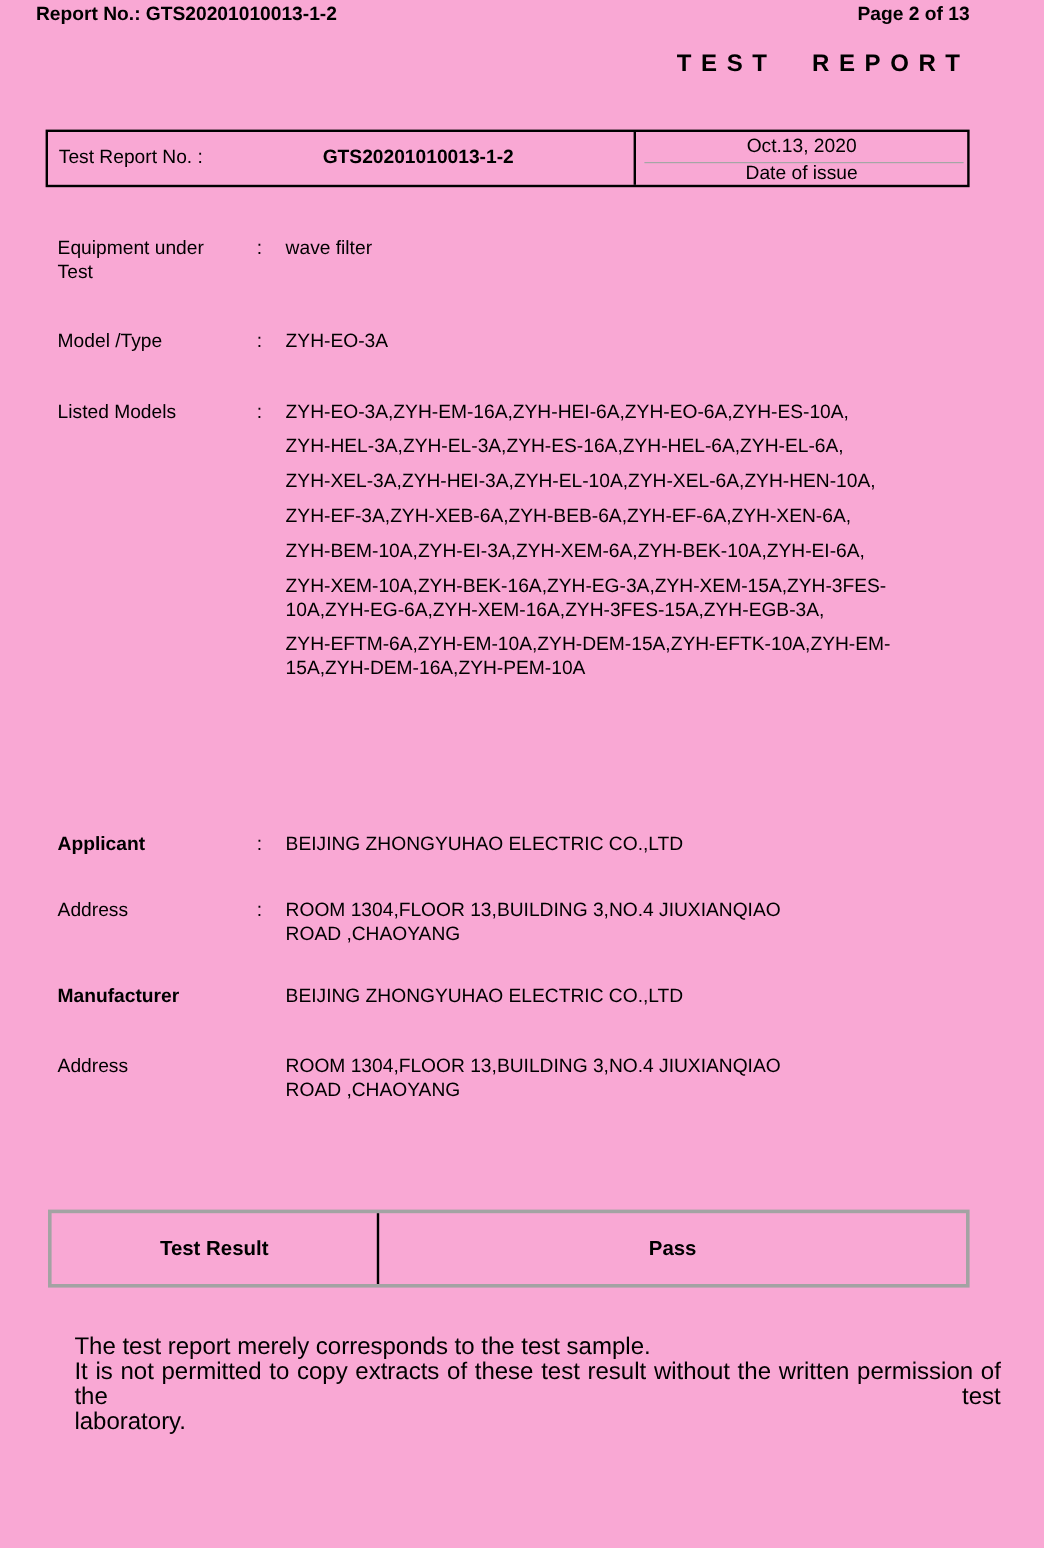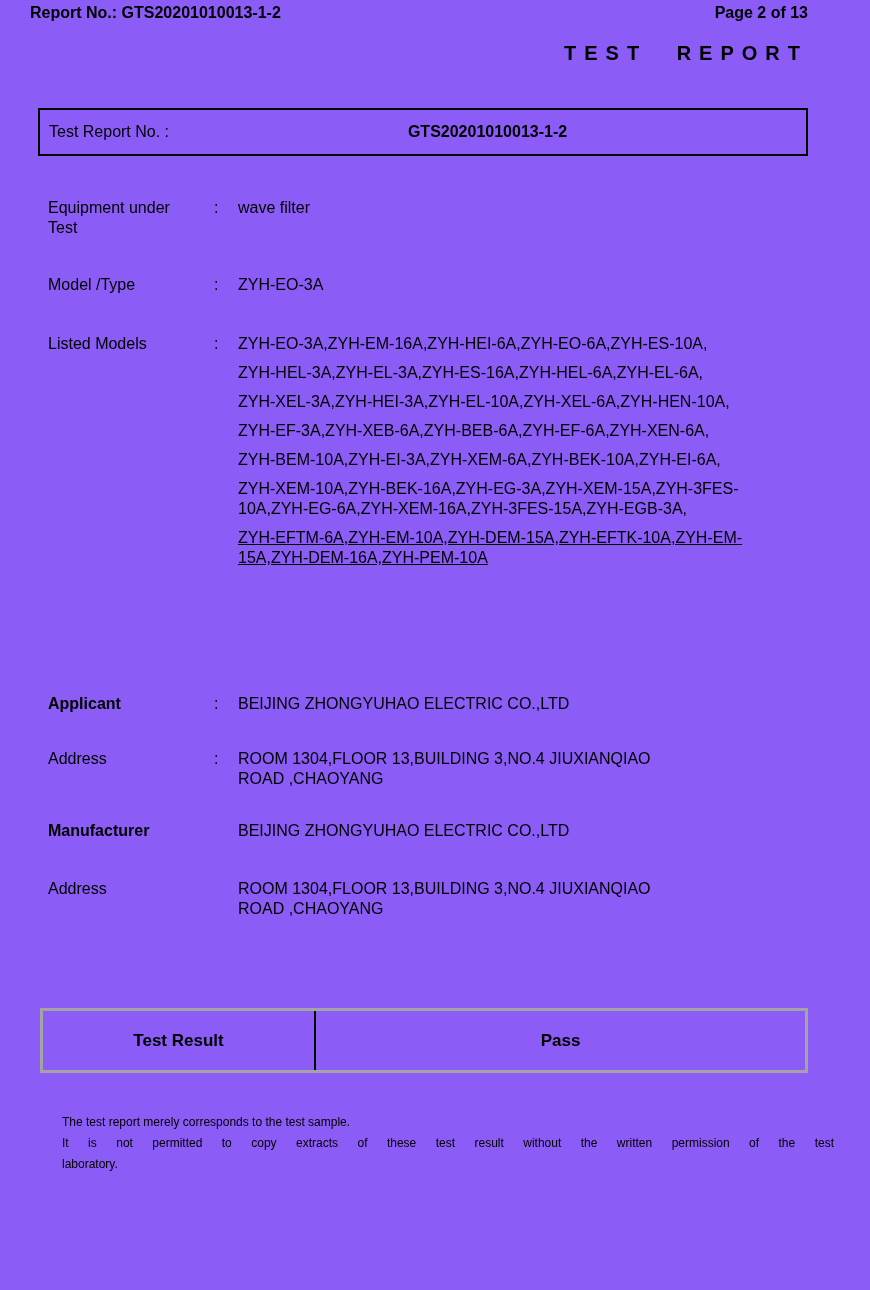--- a/index.html
+++ b/index.html
@@ -1,18 +1,18 @@
 <!DOCTYPE html>
 <html><head>
 <meta charset="utf-8">
 <style>
   * { margin:0; padding:0; box-sizing:border-box; }
   html,body { background:#ffffff; }
   .page {
-    position:relative; width:870px; height:1290px; background:#8b5cf6;
+    position:relative; width:870px; height:1290px; background:#f9a8d4;
     font-family:"Liberation Sans", sans-serif; color:#000; overflow:hidden;
   }
   .hdr-left  { position:absolute; left:30px; top:4px; font-size:16px; font-weight:bold; white-space:nowrap; }
   .hdr-right { position:absolute; right:62px; top:4px; font-size:16px; font-weight:bold; white-space:nowrap; }
   .doc-title {
     position:absolute; left:30px; top:42px; width:778px; text-align:right;
     font-size:20px; font-weight:bold; letter-spacing:8px; word-spacing:16px; white-space:nowrap;
   }
   
   .rpt-table {
@@ -29,53 +29,58 @@
   
   .row {
     position:absolute; left:48px; width:712px;
     display:grid; grid-template-columns:166px 24px 520px;
     font-size:16px; line-height:20px;
   }
   .row .f-label { }
   .row.bold-label .f-label { font-weight:bold; }
   .pre { white-space:pre-line; }
   .models p { margin:0 0 9px 0; white-space:pre-line; }
-  .models p:last-child { margin-bottom:0;text-decoration:underline; }
+  .models p:last-child { margin-bottom:0; }
   
   .result-table {
     position:absolute; left:40px; top:1008px; width:768px; height:65px;
     border:3px solid #a3a3a3; display:flex;
   }
   .result-left {
     width:273px; border-right:2px solid #000;
     display:flex; align-items:center; justify-content:center;
     font-size:17px; font-weight:bold;
   }
   .result-right {
     flex:1; display:flex; align-items:center; justify-content:center;
     font-size:17px; font-weight:bold;
   }
   
-  .footer { position:absolute; left:62px; top:1112px; width:772px; font-size:12px; line-height:21px; }
+  .footer { position:absolute; left:62px; top:1112px; width:772px; font-size:20px; line-height:21px; }
   .footer .justify-line { text-align:justify; text-align-last:justify; }
 </style>
 </head>
 <body>
 
 <div class="page">
 
   <div class="hdr-left">Report No.: GTS20201010013-1-2</div>
   <div class="hdr-right">Page 2 of 13</div>
 
   <div class="doc-title">TEST REPORT</div>
 
   <div class="rpt-table">
     <div class="rpt-left">
       <span class="rpt-label">Test Report No. :</span>
       <span class="rpt-no">GTS20201010013-1-2</span>
+    </div>
+    <div class="rpt-right">
+      <div class="date-top">Oct.13, 2020</div>
+      <div class="date-divider"></div>
+      <div class="date-bottom">Date of issue</div>
     </div>
   </div>
 
   <div class="row" style="top:198px">
     <div class="f-label pre">Equipment under
 Test</div>
     <div class="f-colon">:</div>
     <div class="f-value">wave filter</div>
   </div>
 

